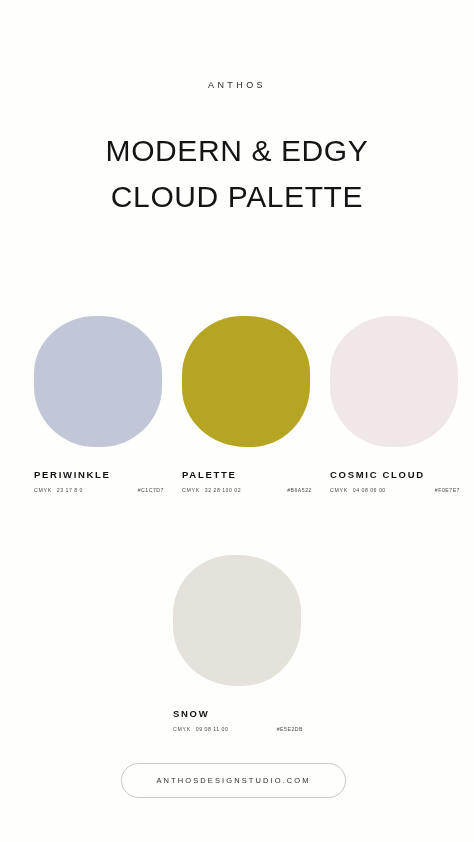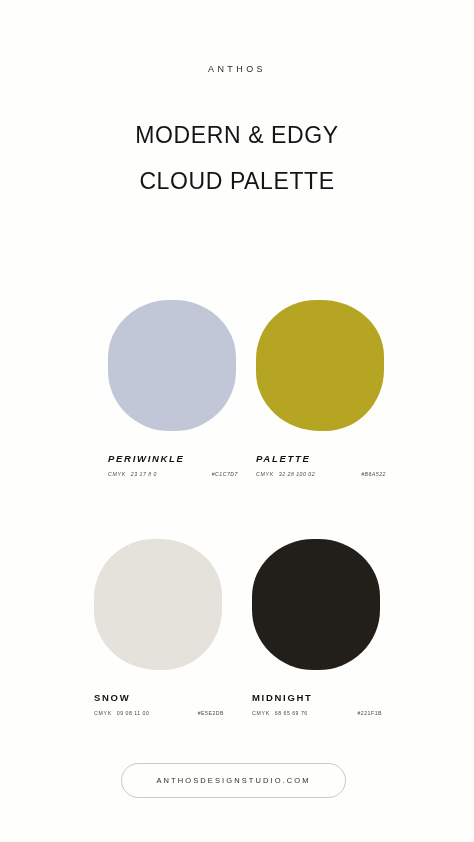--- a/index.html
+++ b/index.html
@@ -22,55 +22,54 @@
     height: 842px;
     background: #FEFEFD;
     display: flex;
     flex-direction: column;
     align-items: center;
     position: relative;
   }
 
   
   .brand {
-    margin-top: 64px;
+    margin-top: 80px;
     font-size: 9px;
     letter-spacing: 3.4px;
     font-weight: 400;
     color: #2a2a2a;
     text-align: center;
   }
 
   .title-block {
     margin-top: 38px;
     text-align: center;
     width: 100%;
   }
 
   .title-line {
-    font-size: 23px;
+    font-size: 30px;
     line-height: 46px;
     font-weight: 300;
     letter-spacing: 0.6px;
     color: #141414;
     white-space: nowrap;
   }
 
   
   .row {
     display: flex;
     width: 100%;
     justify-content: center;
   }
 
   .row-one {
     margin-top: 96px;
     padding-left: 20px;
     gap: 18px;
-    font-style: italic;
   }
 
   .row-two {
     margin-top: 62px;
     gap: 28px;
     padding-left: 2px;
   }
 
   .swatch-cell {
     width: 130px;
@@ -173,48 +172,48 @@
       <div class="swatch-name">PALETTE</div>
       <div class="swatch-meta">
         <span class="cmyk-group">
           <span class="cmyk-label">CMYK</span>
           <span class="cmyk-values">32 28 100 02</span>
         </span>
         <span class="hex-value">#B6A522</span>
       </div>
     </div>
 
+    <div class="swatch-cell">
+      <div class="blob" style="background-color: rgb(240, 231, 231);"></div>
+      <div class="swatch-name">COSMIC CLOUD</div>
+      <div class="swatch-meta">
+        <span class="cmyk-group">
+          <span class="cmyk-label">CMYK</span>
+          <span class="cmyk-values">04 08 06 00</span>
+        </span>
+        <span class="hex-value">#F0E7E7</span>
+      </div>
+    </div>
 
   </div>
 
   <div class="row row-two">
 
     <div class="swatch-cell">
       <div class="blob blob-alt" style="background-color: rgb(229, 226, 219);"></div>
       <div class="swatch-name">SNOW</div>
       <div class="swatch-meta">
         <span class="cmyk-group">
           <span class="cmyk-label">CMYK</span>
           <span class="cmyk-values">09 08 11 00</span>
         </span>
         <span class="hex-value">#E5E2DB</span>
       </div>
     </div>
 
-    <div class="swatch-cell">
-      <div class="blob" style="background-color: rgb(34, 31, 27);"></div>
-      <div class="swatch-name">MIDNIGHT</div>
-      <div class="swatch-meta">
-        <span class="cmyk-group">
-          <span class="cmyk-label">CMYK</span>
-          <span class="cmyk-values">68 65 69 76</span>
-        </span>
-        <span class="hex-value">#221F1B</span>
-      </div>
-    </div>
 
   </div>
 
   <div class="footer">
     <div class="footer-pill">ANTHOSDESIGNSTUDIO.COM</div>
   </div>
 
 </div>
 
 </body></html>

